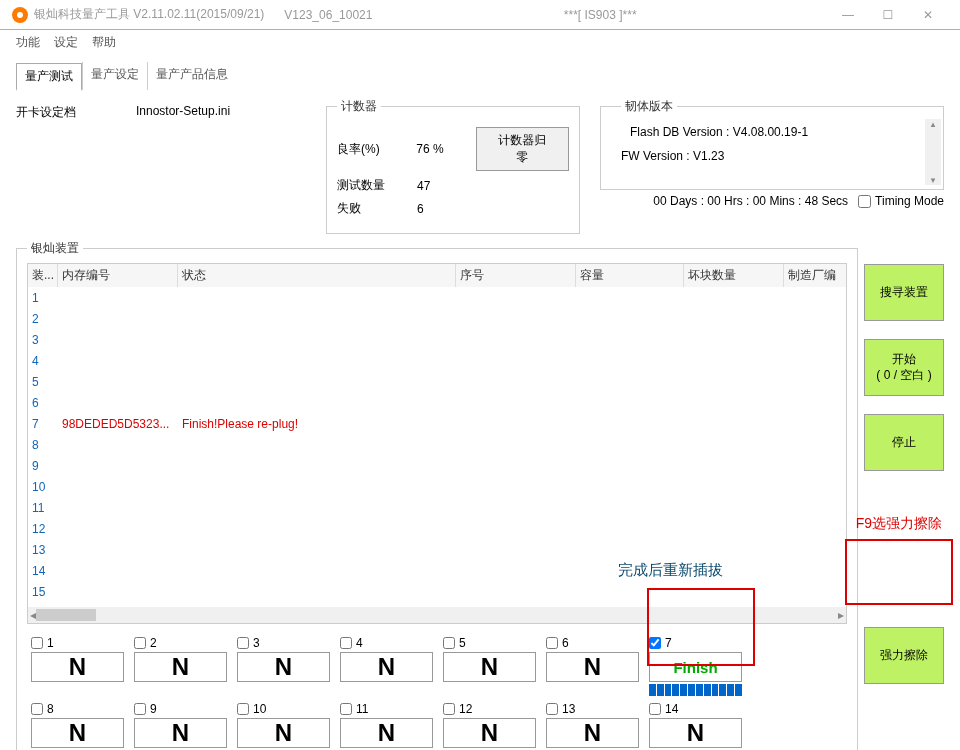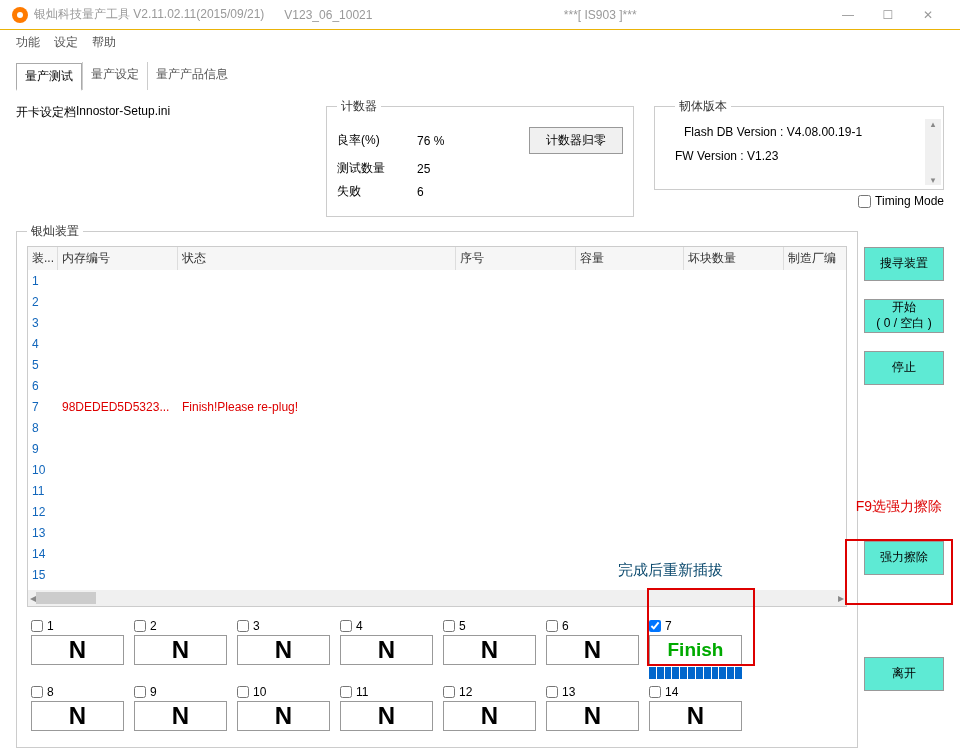--- a/index.html
+++ b/index.html
@@ -11,59 +11,59 @@
 .titlebar .t2 { margin-left: 20px; color: #999; }
 .titlebar .t3 { margin: 0 auto; color: #999; }
 .winbtns { display: flex; }
 .winbtn { width: 40px; height: 28px; display: flex; align-items: center; justify-content: center; color: #999; font-family: Arial; }
 .menubar { height: 24px; display: flex; align-items: center; padding: 0 16px; gap: 14px; color: #555; }
 .tabs { display: flex; padding: 8px 16px 0 16px; }
 .tab { padding: 4px 8px; border: 1px solid #aaa; border-bottom: 2px solid #fff; background: #fff; margin-right: 0; position: relative; top: 1px; z-index: 2; }
 .tab.inactive { color: #555; border-left: 1px solid #ccc; border-top: none; border-right: none; border-bottom: none; background: transparent; top: 0; }
 .content { padding: 8px 16px; position: relative; }
 .row1 { display: flex; gap: 20px; align-items: flex-start; }
-.filecol { display: flex; padding-top: 6px; min-width: 290px; }
+.filecol { display: flex; gap: 60px; padding-top: 6px; min-width: 290px; }
 fieldset { border: 1px solid #ccc; padding: 6px 10px 10px 10px; }
 fieldset legend { padding: 0 4px; color: #333; }
 .counter { width: 320px; }
 .counter .crow { display: flex; align-items: center; margin: 6px 0; }
 .counter .clabel { width: 80px; }
 .counter .cval { width: 60px; }
 .resetbtn { border: 1px solid #999; background: #f0f0f0; padding: 4px 16px; margin-left: auto; }
-.fwver { width: 290px; height: 92px; position: relative; padding-left: 20px; }
+.fwver { width: 344px; height: 92px; position: relative; padding-left: 20px; }
 .fwver .scroll { position: absolute; right: 2px; top: 4px; bottom: 4px; width: 16px; background: #f0f0f0; display: flex; flex-direction: column; justify-content: space-between; align-items: center; }
 .fwver .scroll div { color: #888; font-size: 9px; }
 .timerow { display: flex; gap: 10px; align-items: center; justify-content: flex-end; margin-top: 4px; }
 .devices { margin-top: 6px; position: relative; }
 .devwrap { display: flex; gap: 6px; }
 .devfs { flex: 1; }
 .devtable { width: 820px; border: 1px solid #ccc; }
 .thead { display: flex; background: #f6f6f6; }
 .th { border-right: 1px solid #ddd; padding: 3px 4px; color: #333; overflow: hidden; white-space: nowrap; }
 .w0 { width: 30px; } .w1 { width: 120px; } .w2 { width: 278px; } .w3 { width: 120px; } .w4 { width: 108px; } .w5 { width: 100px; } .w6 { width: 60px; border-right: none;}
 .tbody { height: 320px; overflow: hidden; position: relative; }
 .tr { display: flex; height: 21px; align-items: center; }
 .td { padding: 0 4px; overflow: hidden; white-space: nowrap; }
 .td.n { color: #16b; width: 30px; }
 .td.mem { width: 120px; }
 .td.st { width: 278px; }
 .tr.red .td.mem, .tr.red .td.st { color: #d00; }
 .hscroll { height: 16px; background: #f0f0f0; display: flex; justify-content: space-between; align-items: center; padding: 0 2px; color: #888; }
 .hscroll .thumb { background: #ccc; height: 12px; width: 60px; }
 .sidebtns { width: 100px; display: flex; flex-direction: column; gap: 18px; padding-top: 24px; }
-.bigbtn { border: 1px solid #999; background: #5eead4; height: 34px; display: flex; align-items: center; justify-content: center; text-align: center; line-height: 1.3; }
+.bigbtn { border: 1px solid #999; background: #bef264; height: 57px; display: flex; align-items: center; justify-content: center; text-align: center; line-height: 1.3; }
 .annot1 { position: absolute; color: #d00; font-size: 14px; right: 2px; top: 275px; pointer-events: none; width: 100px; text-align: right;}
 .annot2 { position: absolute; color: #0c4a6e; font-size: 15px; left: 618px; top: 561px; pointer-events: none; text-align: right; }
 .redbox1 { position: absolute; border: 2px solid #d00; pointer-events: none; }
 .slots { margin-top: 12px; display: flex; flex-wrap: wrap; gap: 0; }
 .slot { width: 103px; margin-bottom: 6px; }
 .slot .shead { display: flex; align-items: center; gap: 4px; padding: 0 4px; }
 .slot input[type=checkbox] { width: 12px; height: 12px; }
 .slot .sbody { border: 1px solid #999; height: 30px; margin: 2px 6px 0 4px; display: flex; align-items: center; justify-content: center; font-size: 24px; font-weight: bold; font-family: Arial; background: #fff; }
-.slot .sbody.finish { color: #0a0; font-size: 19px; font-family: Arial; }
+.slot .sbody.finish { color: #0a0; font-size: 15px; font-family: Arial; }
 .slot .prog { height: 12px; margin: 2px 6px 0 4px; display: flex; gap: 1px; }
 .slot .prog span { flex: 1; background: #06c; }
 .rbarrow { display: inline-block; }
 </style>
 </head>
 <body>
 
 <div class="titlebar">
   <div class="icon"></div>
   <span class="t1">银灿科技量产工具 V2.11.02.11(2015/09/21)</span>
@@ -97,39 +97,40 @@
 
     <fieldset class="counter">
       <legend>计数器</legend>
       <div class="crow">
         <span class="clabel">良率(%)</span>
         <span class="cval">76 %</span>
         <button class="resetbtn">计数器归零</button>
       </div>
       <div class="crow">
         <span class="clabel">测试数量</span>
-        <span class="cval">25</span>
+        <span class="cval">47</span>
       </div>
       <div class="crow">
         <span class="clabel">失败</span>
         <span class="cval">6</span>
       </div>
     </fieldset>
 
     <div style="flex:1">
       <fieldset class="fwver">
         <legend>韧体版本</legend>
         <div style="margin:4px 9px">Flash DB Version :  V4.08.00.19-1</div>
         <div style="margin:10px 0">FW Version :   V1.23</div>
         <div class="scroll">
             <div>▴</div>
             <div>▾</div>
           </div>
       </fieldset>
       <div class="timerow">
+        <span>00 Days : 00 Hrs : 00 Mins : 48 Secs</span>
         <label style="display:flex;align-items:center;gap:4px">
           <input type="checkbox" style="">
           <span>Timing Mode</span>
         </label>
       </div>
     </div>
   </div>
 
   <div class="devices">
     <div class="devwrap">

